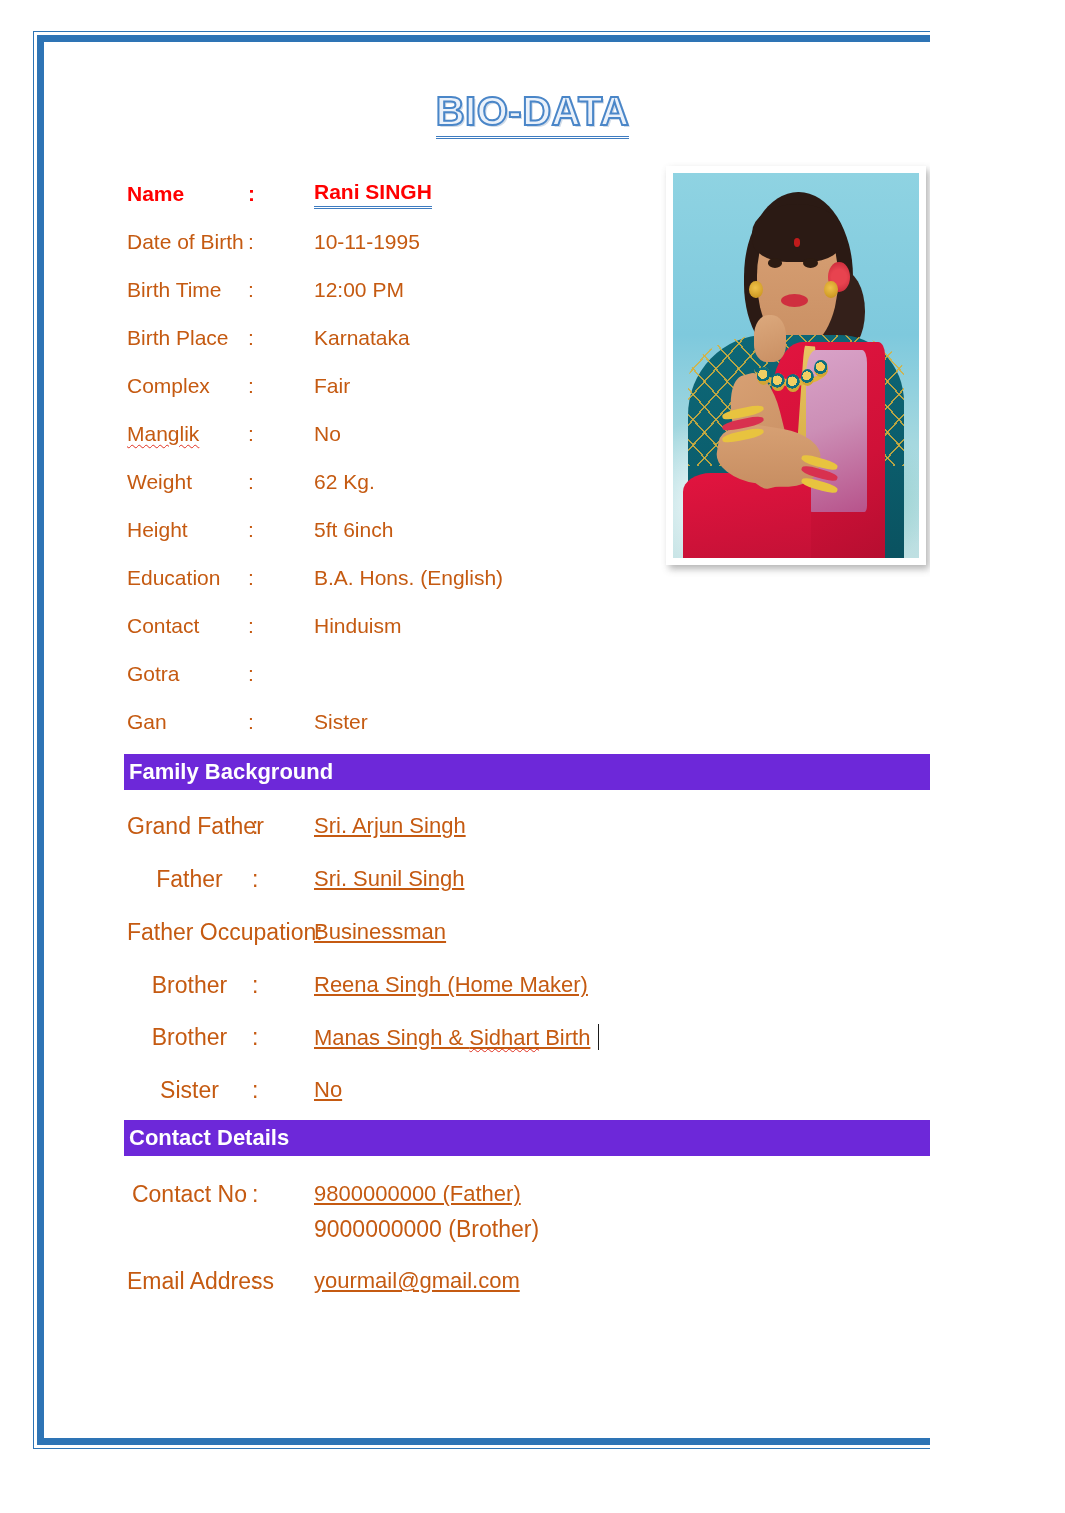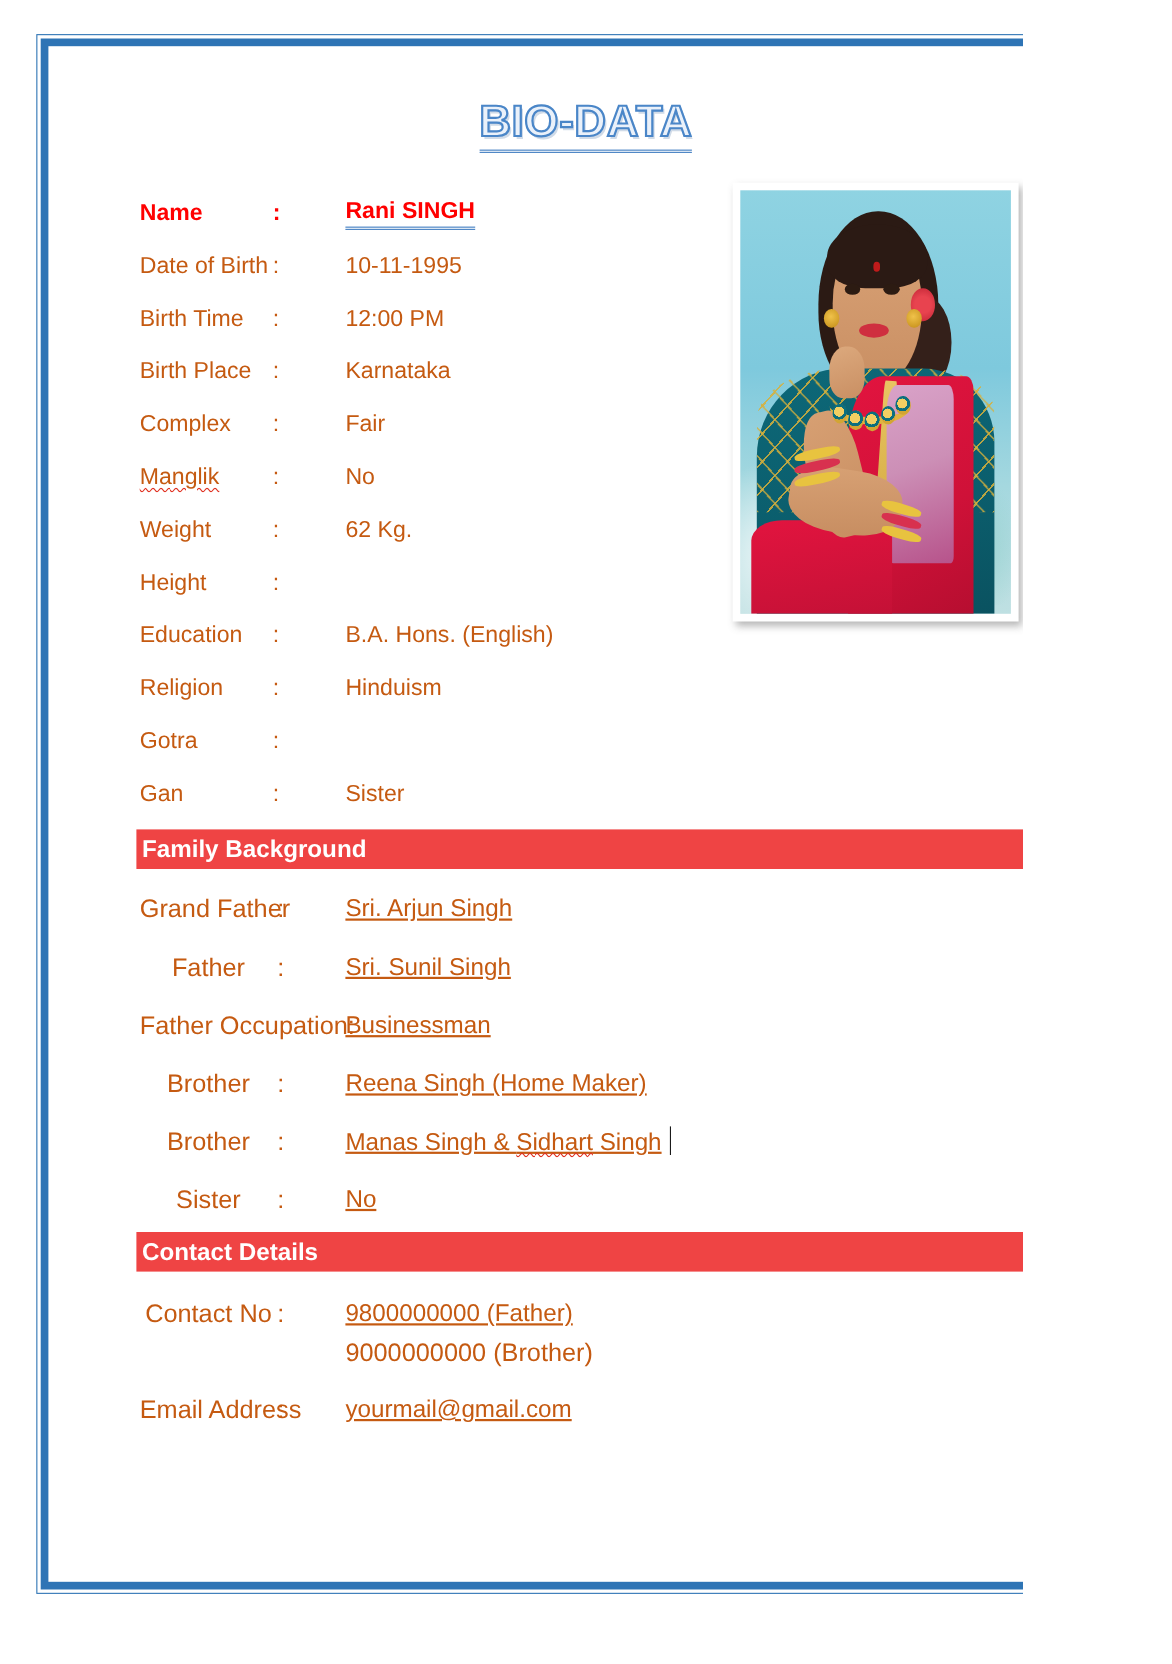--- a/index.html
+++ b/index.html
@@ -120,21 +120,21 @@
     text-decoration-thickness: 1px;
     text-underline-offset: 3px;
   }
 
   
   .section-bar {
     position: absolute;
     left: 72px;
     width: 824px;
     height: 36px;
-    background: #ef4444;
+    background: #6d28d9;
     display: flex;
     align-items: center;
   }
   .section-bar span {
     color: #ffffff;
     font-size: 22px;
     font-weight: bold;
     padding-left: 5px;
     white-space: nowrap;
   }
@@ -426,30 +426,31 @@
 
     <div class="row" style="top:410px">
       <div class="lbl">Weight</div>
       <div class="colon">:</div>
       <div class="val">62 Kg.</div>
     </div>
 
     <div class="row" style="top:458px">
       <div class="lbl">Height</div>
       <div class="colon">:</div>
+      <div class="val">5ft 6inch</div>
     </div>
 
     <div class="row" style="top:506px">
       <div class="lbl">Education</div>
       <div class="colon">:</div>
       <div class="val">B.A. Hons. (English)</div>
     </div>
 
     <div class="row" style="top:554px">
-      <div class="lbl">Religion</div>
+      <div class="lbl">Contact</div>
       <div class="colon">:</div>
       <div class="val">Hinduism</div>
     </div>
 
     <div class="row" style="top:602px">
       <div class="lbl">Gotra</div>
       <div class="colon">:</div>
     </div>
 
     <div class="row" style="top:650px">
@@ -482,21 +483,21 @@
 
     <div class="frow" style="top:911px">
       <div class="lbl">Brother</div>
       <div class="colon">:</div>
       <div class="val">Reena Singh (Home Maker)</div>
     </div>
 
     <div class="frow" style="top:963px">
       <div class="lbl">Brother</div>
       <div class="colon">:</div>
-      <div class="val"><span>Manas Singh &amp; </span><span class="squiggle">Sidhart</span><span> Singh</span><span class="caret"></span></div>
+      <div class="val"><span>Manas Singh &amp; </span><span class="squiggle">Sidhart</span><span> Birth</span><span class="caret"></span></div>
     </div>
 
     <div class="frow" style="top:1016px">
       <div class="lbl">Sister</div>
       <div class="colon">:</div>
       <div class="val">No</div>
     </div>
 
     <div class="section-bar" style="top:1072px">
       <span>Contact Details</span>

